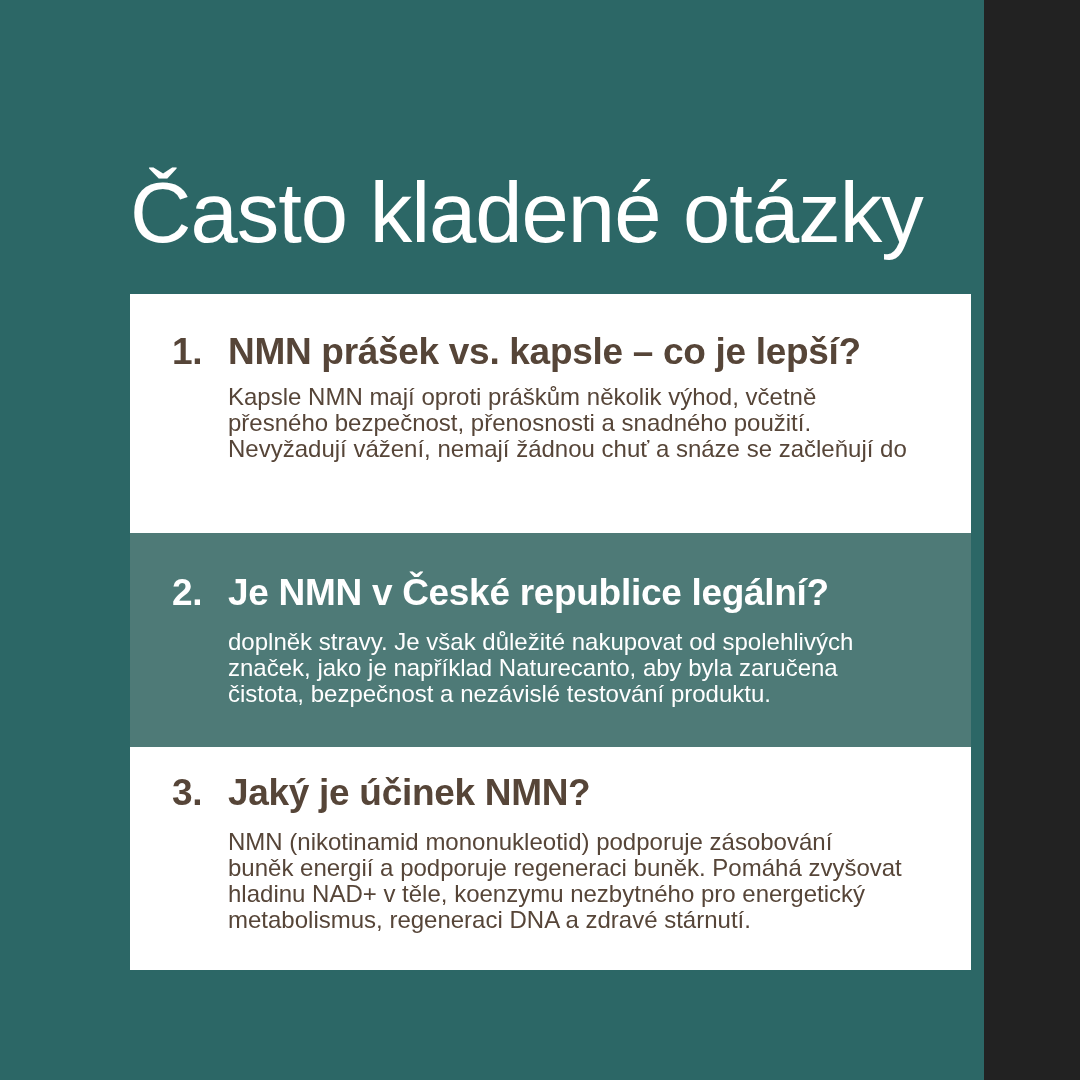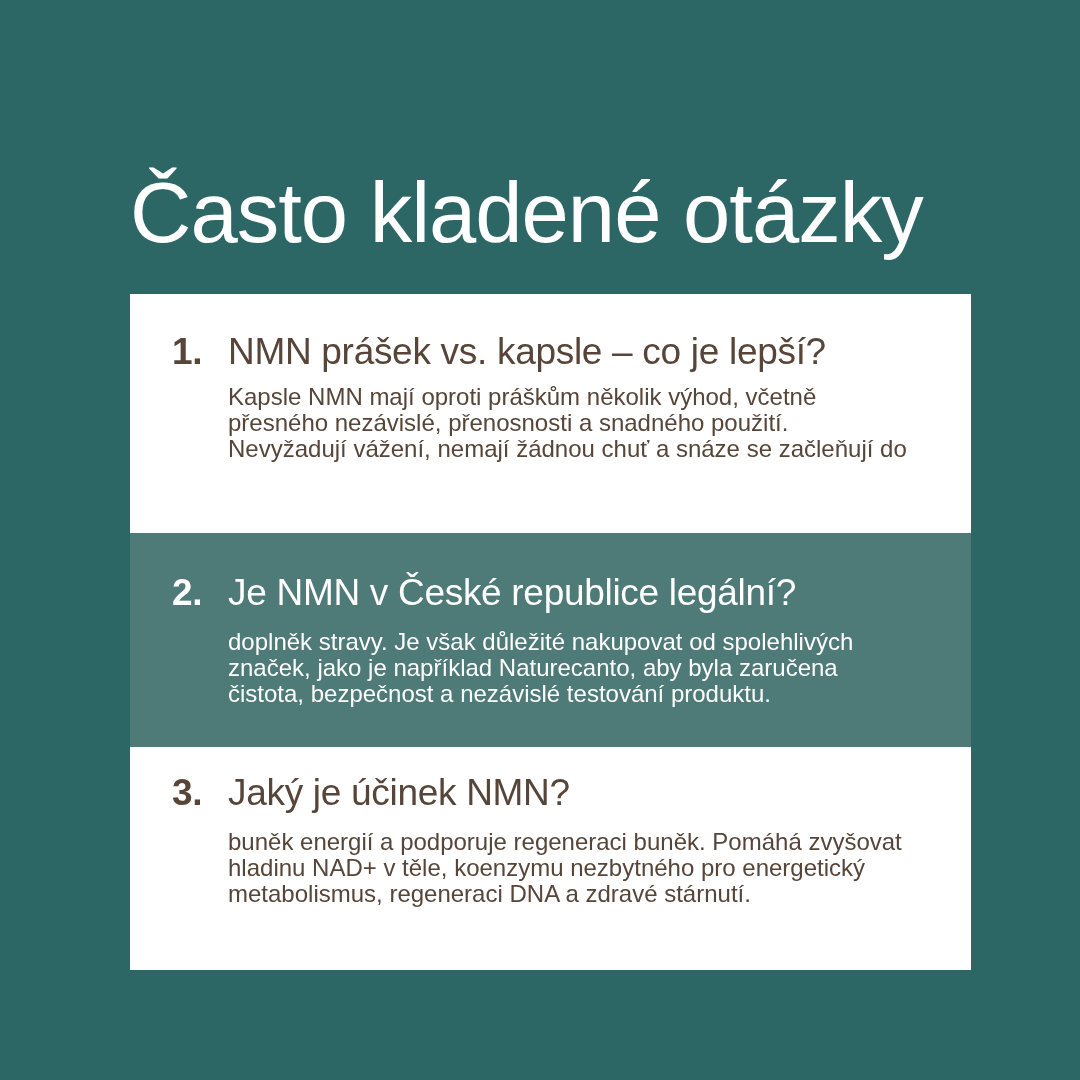--- a/index.html
+++ b/index.html
@@ -2,21 +2,21 @@
 <html lang="cs" style="--background: #2c6766; --card: #ffffff; --highlight-band: #4e7a77; --heading-text: #564538; --light-text: #ffffff;"><head>
 <meta charset="utf-8">
 <style>
   html, body { margin: 0; padding: 0; }
   body {
     font-family: "Liberation Sans", sans-serif;
     background: #222;
   }
   .canvas {
     position: relative;
-    width: 1080px;
+    width: 984px;
     height: 1080px;
     overflow: hidden;
     background: var(--background, #2c6766);
   }
   .title {
     position: absolute;
     left: 130px;
     top: 168px;
     margin: 0;
     font-size: 85px;
@@ -57,21 +57,21 @@
     font-size: 37px;
     line-height: 44px;
     font-weight: 700;
     letter-spacing: -0.3px;
   }
   .content { flex: 1; min-width: 0; }
   .question {
     margin: 0 0 10px 0;
     font-size: 37px;
     line-height: 44px;
-    font-weight: 400;
+    font-weight: 700;
     letter-spacing: -0.3px;
     white-space: nowrap;
   }
   .faq-item.s2 .question, .faq-item.s3 .question { margin-bottom: 14px; }
   .answer {
     font-size: 24px;
     line-height: 26px;
     font-weight: 500;
   }
   .answer .line { white-space: nowrap; }
@@ -84,21 +84,21 @@
   <h1 class="title">Často kladené otázky</h1>
 
   <div class="card">
 
     <section class="faq-item s1">
       <div class="num">1.</div>
       <div class="content">
         <h2 class="question">NMN prášek vs. kapsle – co je lepší?</h2>
         <div class="answer">
           <div class="line">Kapsle NMN mají oproti práškům několik výhod, včetně</div>
-          <div class="line">přesného nezávislé, přenosnosti a snadného použití.</div>
+          <div class="line">přesného bezpečnost, přenosnosti a snadného použití.</div>
           <div class="line">Nevyžadují vážení, nemají žádnou chuť a snáze se začleňují do</div>
         </div>
       </div>
     </section>
 
     <section class="faq-item s2">
       <div class="num">2.</div>
       <div class="content">
         <h2 class="question">Je NMN v České republice legální?</h2>
         <div class="answer">
@@ -107,20 +107,21 @@
           <div class="line">čistota, bezpečnost a nezávislé testování produktu.</div>
         </div>
       </div>
     </section>
 
     <section class="faq-item s3">
       <div class="num">3.</div>
       <div class="content">
         <h2 class="question">Jaký je účinek NMN?</h2>
         <div class="answer">
+          <div class="line">NMN (nikotinamid mononukleotid) podporuje zásobování</div>
           <div class="line">buněk energií a podporuje regeneraci buněk. Pomáhá zvyšovat</div>
           <div class="line">hladinu NAD+ v těle, koenzymu nezbytného pro energetický</div>
           <div class="line">metabolismus, regeneraci DNA a zdravé stárnutí.</div>
         </div>
       </div>
     </section>
 
   </div>
 </div>
 

